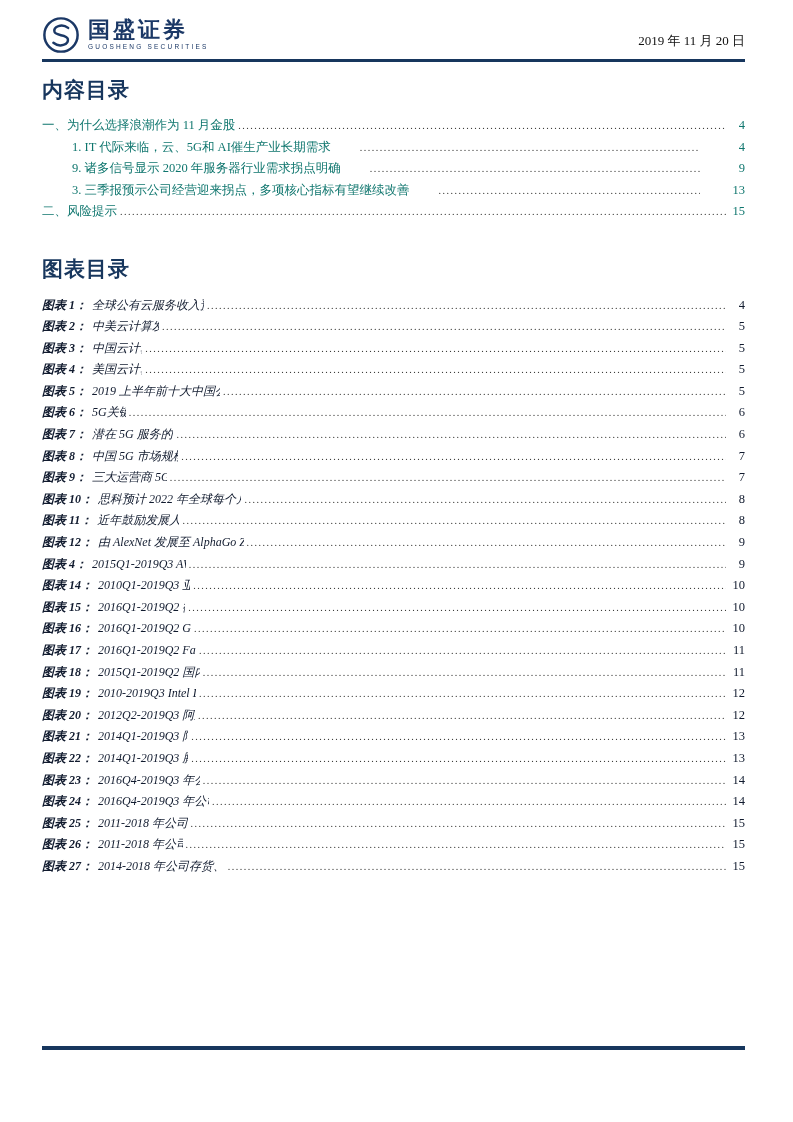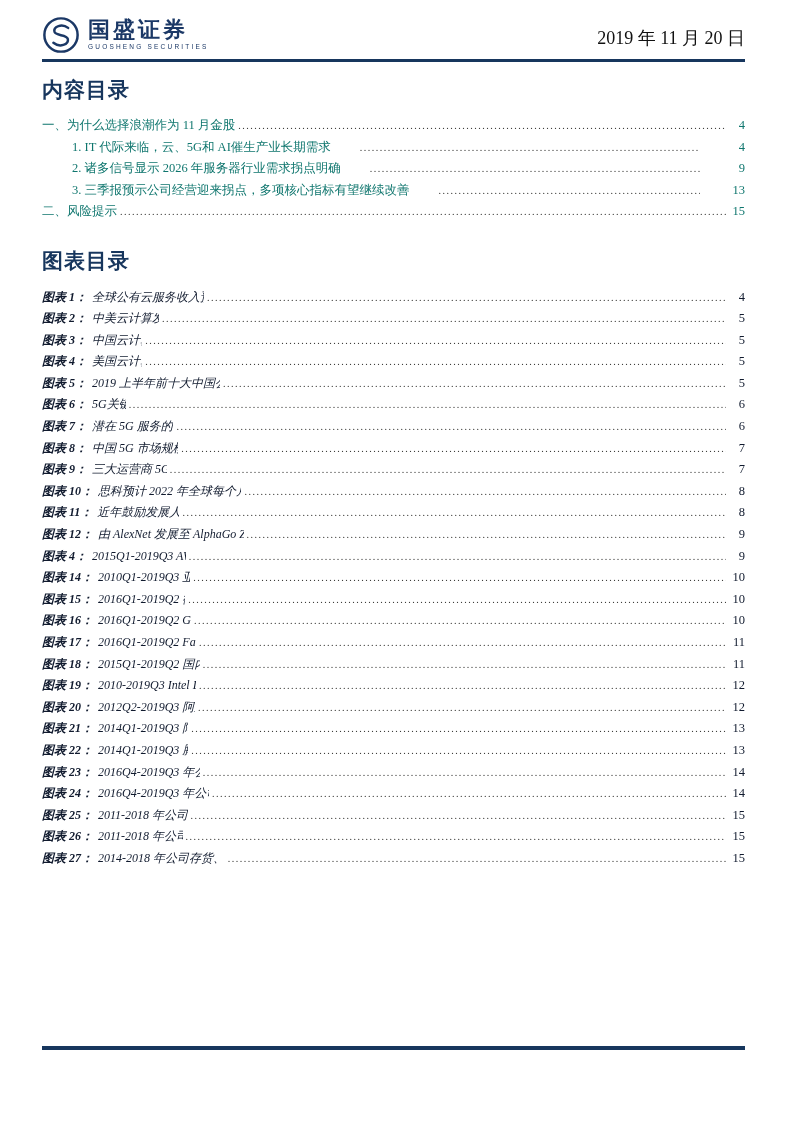--- a/index.html
+++ b/index.html
@@ -18,30 +18,30 @@
   .logo-circle { width:38px; height:38px; flex:0 0 auto; }
   .brand-text { display:flex; flex-direction:column; line-height:1; }
   .brand-name {
     font-size:22px; font-weight:bold; color:#1b3866;
     letter-spacing:3px; font-family:"Liberation Serif", serif;
   }
   .brand-sub {
     font-size:6.5px; color:#1b3866; letter-spacing:2.2px; margin-top:3px;
     font-family:"Liberation Sans", sans-serif;
   }
-  .header-date { font-size:18px; color:#111111; padding-bottom:4px; }
+  .header-date { font-size:13px; color:#111111; padding-bottom:4px; }
   .header-rule { height:3px; background:#17365d; }
 
   
   .section-heading {
     font-size:21px; font-weight:bold; color:#17365d;
     letter-spacing:1px;
   }
   .heading-content { margin-top:14px; margin-bottom:11px; }
-  .heading-figures { margin-top:24px; margin-bottom:12px; }
+  .heading-figures { margin-top:32px; margin-bottom:12px; }
 
   
   .toc-list, .fig-list { width:100%; }
   .toc-row {
     display:flex; align-items:baseline;
     font-size:12.5px; line-height:20.5px; color:#0f766e;
     white-space:nowrap;
   }
   .toc-row.indent { padding-left:30px;gap:26px; }
   .leader { flex:1 1 auto; overflow:hidden; white-space:nowrap; margin:0 3px; }
@@ -96,21 +96,21 @@
     <span class="toc-page">4</span>
   </div>
 
   <div class="toc-row indent">
     <span class="toc-label">1. IT 代际来临，云、5G和 AI催生产业长期需求</span>
     <span class="leader"></span>
     <span class="toc-page">4</span>
   </div>
 
   <div class="toc-row indent">
-    <span class="toc-label">2. 诸多信号显示 2026 年服务器行业需求拐点明确</span>
+    <span class="toc-label">9. 诸多信号显示 2020 年服务器行业需求拐点明确</span>
     <span class="leader"></span>
     <span class="toc-page">9</span>
   </div>
 
   <div class="toc-row indent">
     <span class="toc-label">3. 三季报预示公司经营迎来拐点，多项核心指标有望继续改善</span>
     <span class="leader"></span>
     <span class="toc-page">13</span>
   </div>
 

